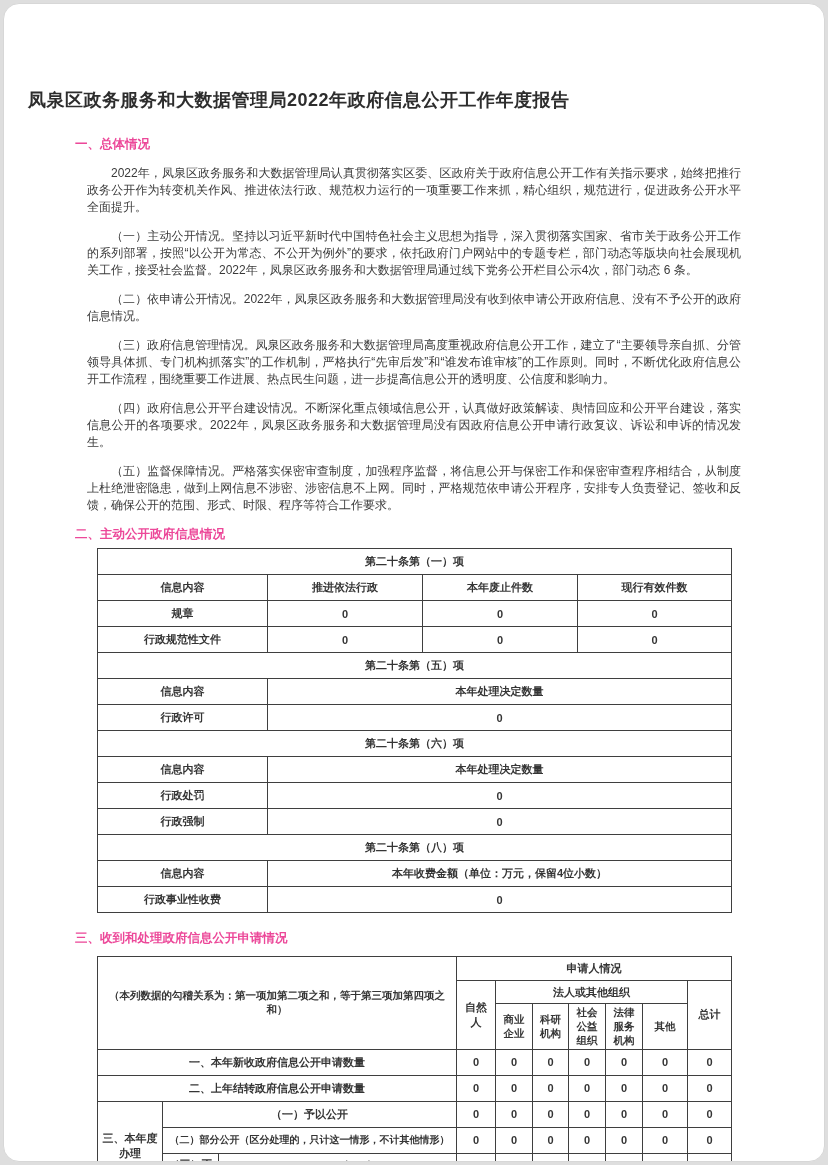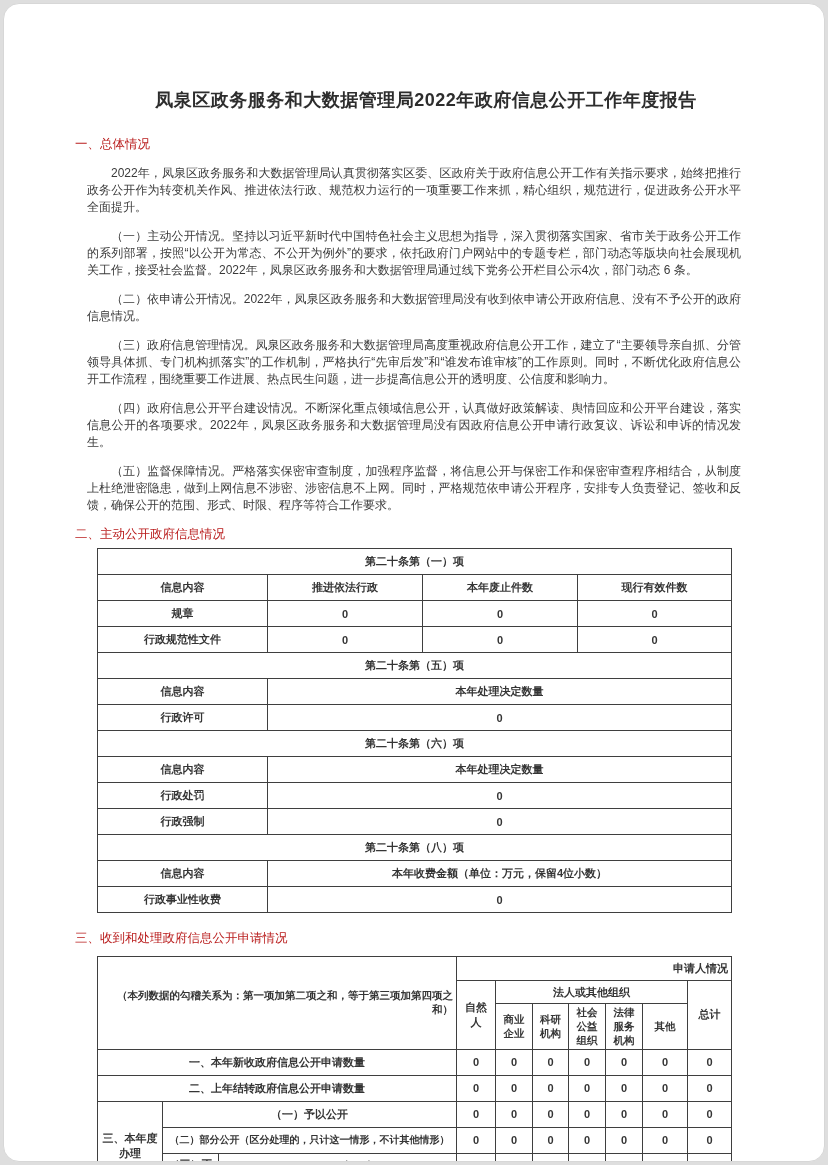--- a/index.html
+++ b/index.html
@@ -13,28 +13,28 @@
     position:absolute;left:3px;top:3px;right:3px;bottom:3px;
     background:#ffffff;
     border:1px solid #d7d7d7;
     border-radius:16px;
     overflow:hidden;
   }
   .content{padding:0 71px;}
   h1.title{
     margin:84px 0 0 0;
     font-size:18px;line-height:24px;
-    font-weight:700;text-align:center;color:#2d2d2d;
+    font-weight:700;text-align:left;color:#2d2d2d;
     letter-spacing:0.5px;
     padding-left:24px;
   }
   h2.sec{
     margin:24px 0 0 0;
     font-size:12.5px;line-height:17px;
-    font-weight:400;color:#b91c1c;
+    font-weight:700;color:#ec4899;
   }
   h2.sec2{margin-top:1px;}
   h2.sec3{margin-top:17px;}
   .paras{margin-top:9px;}
   .paras p{
     margin:12px;font-size:12px;line-height:17px;
     color:#3a3a3a;font-weight:500;
     text-indent:2em;text-align:justify;
   }
   table{
@@ -42,21 +42,21 @@
     width:634px;margin:5px 0 0 22px;
   }
   .t3{margin-top:9px;}
   td{
     border:1px solid #3f3f3f;
     text-align:center;vertical-align:middle;
     font-size:11px;font-weight:600;color:#353535;
     padding:1px 3px;overflow:hidden;
   }
   .t2 td{height:23px;}
-  .t3 tr.hr1 td{height:21px;text-align:right;}
+  .t3 tr.hr1 td{height:21px;}
   .t3 tr.hr2 td{height:20px;}
   .t3 tr.hr3 td{height:33px;font-size:10.5px;}
   .t3 tr.dr td{height:23px;}
   td.preline{white-space:pre-line;line-height:1.35;}
   td.longlabel{font-size:10px;}
   td.note{font-size:10.5px;}
   .stubs{position:relative;margin-left:22px;height:8px;}
   .stubs .stub{position:absolute;top:-1px;width:1px;height:6px;background:#3f3f3f;}
 </style>
 </head>

